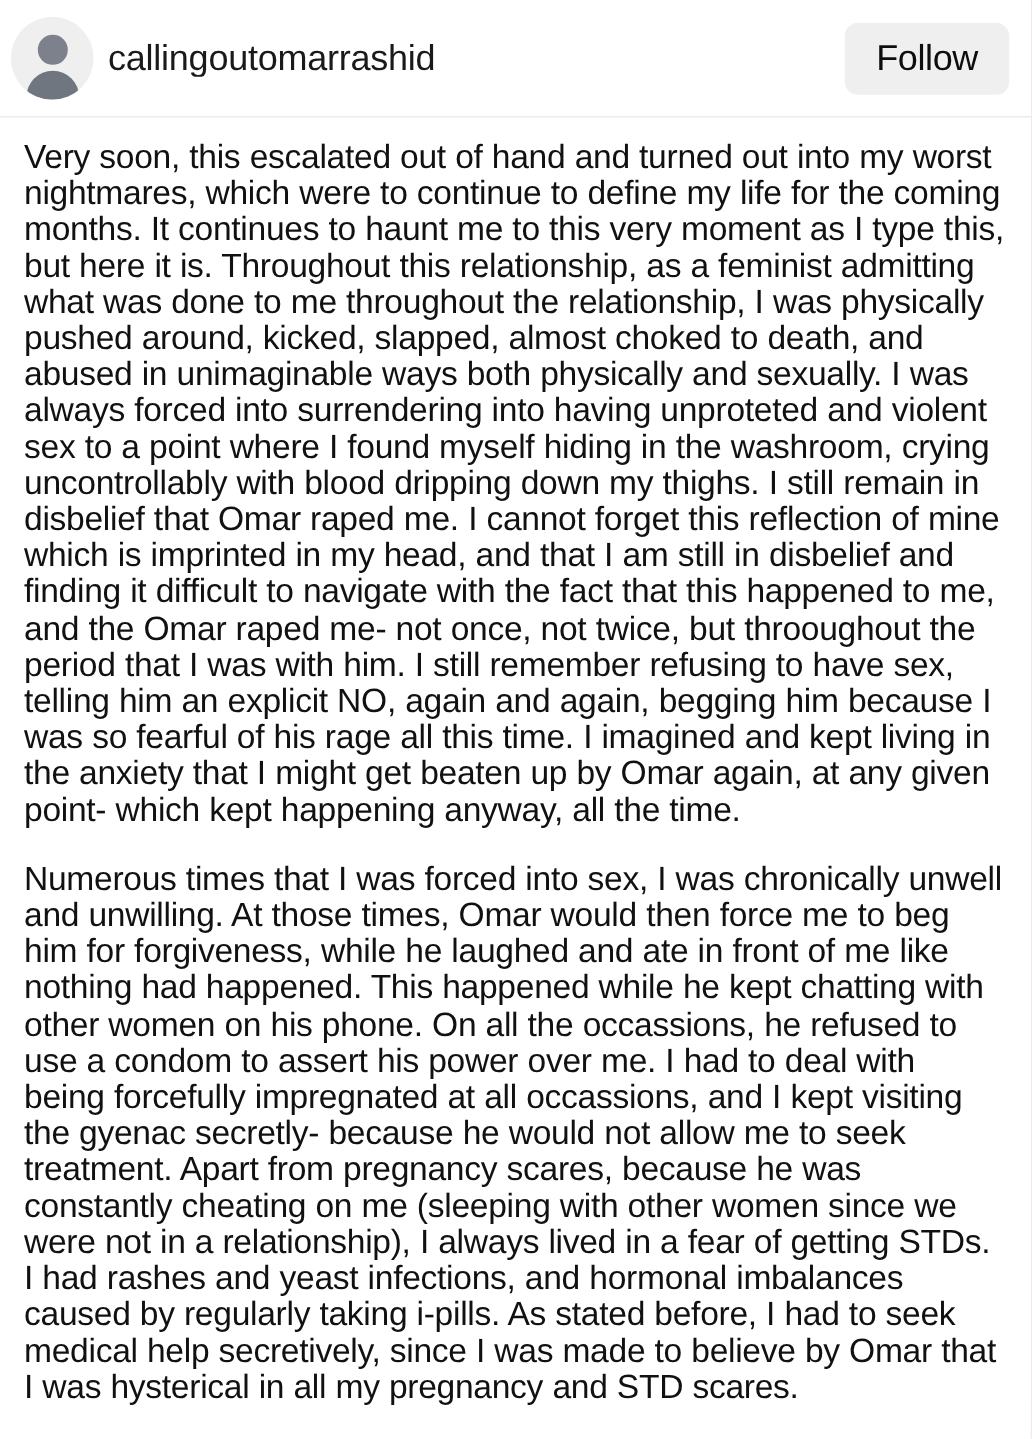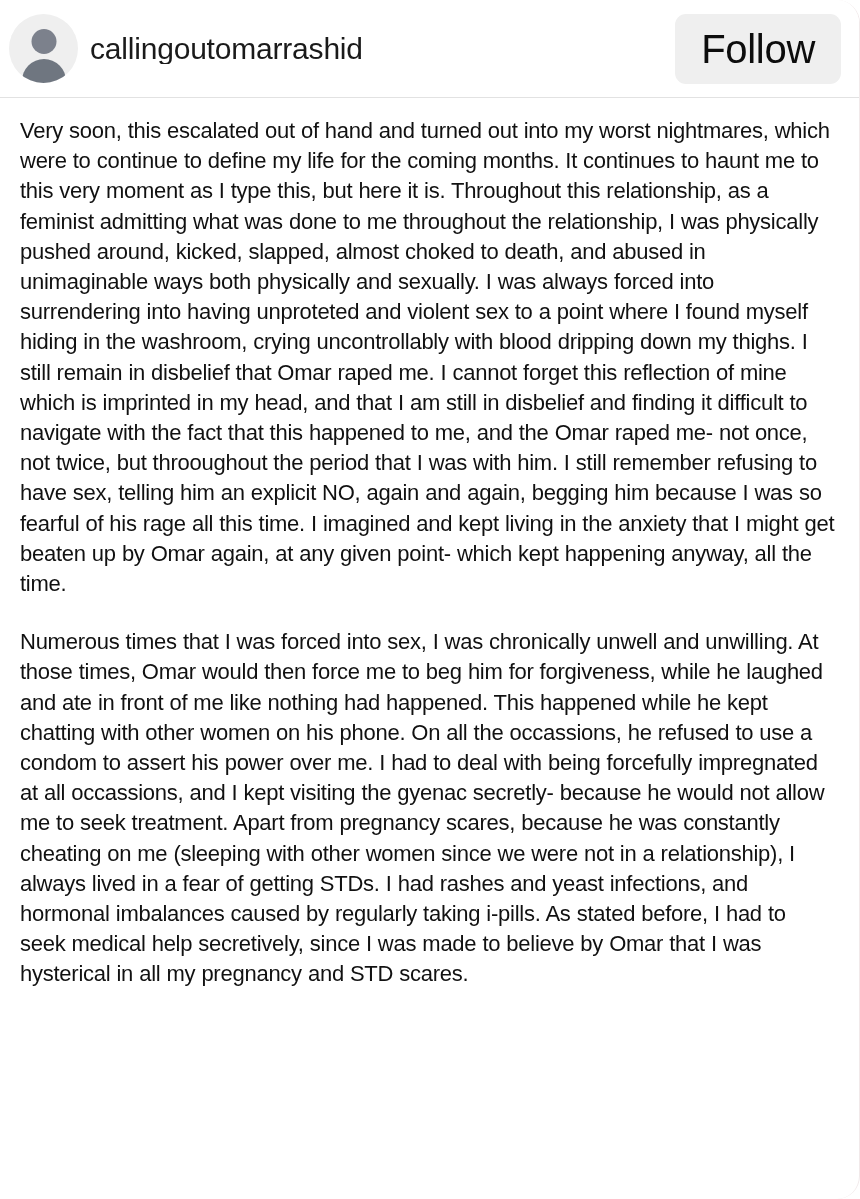--- a/index.html
+++ b/index.html
@@ -16,21 +16,20 @@
   }
 
   .screenshot {
     position: relative;
     width: 860px;
     height: 1199px;
     background: #ffffff;
     box-sizing: border-box;
     border-right: 1px solid #f1e9ea;
     overflow: hidden;
-    border-radius: 23px;
   }
 
   
   .post-header {
     height: 98px;
     box-sizing: border-box;
     display: flex;
     align-items: center;
     padding: 0 18px 0 9px;
     background: #ffffff;
@@ -79,36 +78,36 @@
     overflow: hidden;
   }
 
   .follow-button {
     flex: 0 0 auto;
     background: #efefef;
     border: none;
     border-radius: 11px;
     padding: 15px 26px;
     font-family: "Liberation Sans", sans-serif;
-    font-size: 40px;
+    font-size: 30px;
     font-weight: 500;
     letter-spacing: -0.3px;
     color: #0d0d0d;
     line-height: 1;
     cursor: pointer;
   }
 
   
   .post-body {
     padding: 18px 22px 0 20px;
     background: #ffffff;
   }
   .caption-paragraph {
     margin: 0 0 28px 0;
-    font-size: 22px;
+    font-size: 28px;
     line-height: 30.2px;
     color: #111111;
     letter-spacing: -0.25px;
     word-spacing: 0.2px;
     text-align: left;
   }
   .caption-paragraph:last-child {
     margin-bottom: 0;
     margin-top: 16px;
   }

